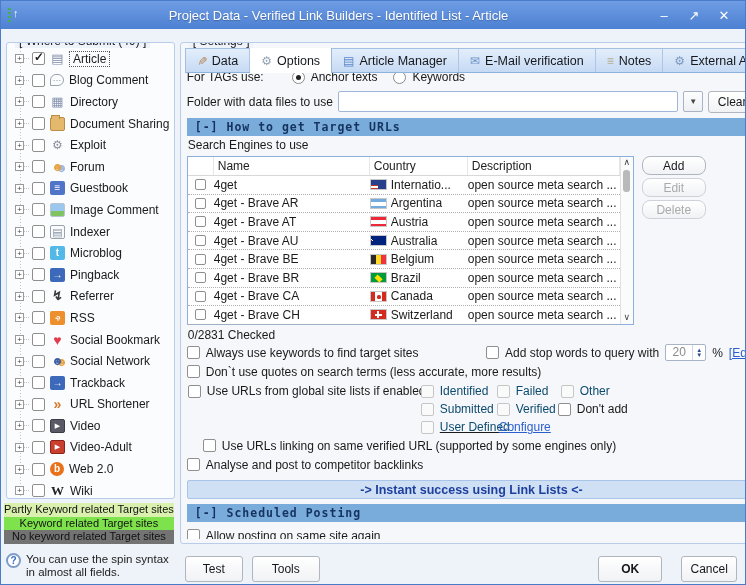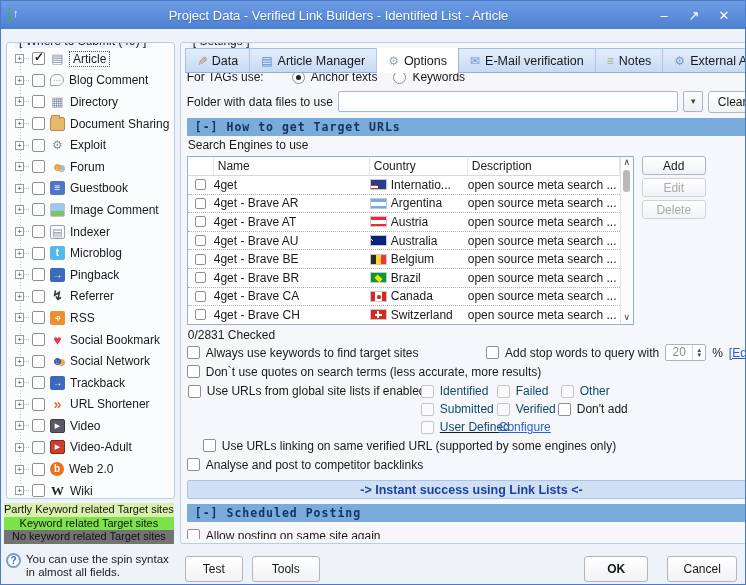--- a/index.html
+++ b/index.html
@@ -130,21 +130,21 @@
   .flag-br { background:#009b3a; }
   .flag-br::after { content:""; position:absolute; left:4px; top:2px; width:7px; height:7px; background:#ffdf00; transform:rotate(45deg) scale(1,.65); }
   .flag-ca { background:linear-gradient(to right,#d52b1e 0 4px,#fff 4px 11px,#d52b1e 11px); }
   .flag-ca::after { content:""; position:absolute; left:6px; top:3px; width:4px; height:4px; background:#d52b1e; border-radius:40%; }
   .flag-ch { background:linear-gradient(#fff,#fff) center/2px 7px no-repeat, linear-gradient(#fff,#fff) center/7px 2px no-repeat, #d52b1e; }
   .escroll { position:absolute; right:0; top:0; bottom:0; width:13px; border-left:1px solid #e2e2e2; background:#fbfbfb;
     display:flex; flex-direction:column; align-items:center; font-size:9px; color:#444; }
   .escroll .thumb { width:7px; height:22px; background:#b9b9b9; border-radius:3px; margin-top:3px; }
   .escroll .dn { margin-top:auto; }
   .side-btns { display:flex; flex-direction:column; gap:3px; width:64px; }
-  .side-btns .btn { height:19px; }
+  .side-btns .btn { height:19px;border-radius:8px; }
   .checked-summary { margin:3px 0 2px 1px; }
   
   .opt-row { display:flex; align-items:center; gap:6px; height:17px; margin-top:2px; }
   .opt-label { white-space:nowrap; }
   .gray { color:#0c4a6e; }
   .spin { display:inline-flex; align-items:stretch; border:1px solid #a8b4c6; background:#fff; height:17px; border-radius:2px; }
   .spin-val { width:26px; text-align:center; color:#8a8a8a; line-height:15px; }
   .spin-arrows { width:13px; border-left:1px solid #d2d8e2; display:flex; flex-direction:column; align-items:center; justify-content:center; }
   .spin-arrows span { font-size:6px; line-height:5px; color:#2b4a8c; }
   .link { color:#2a5fd0; text-decoration:underline; white-space:nowrap; }
@@ -152,21 +152,21 @@
   .gpos { position:absolute; display:flex; align-items:center; gap:6px; height:16px; }
   .instant-bar { margin-top:7px; height:19px; line-height:18px; text-align:center; background:#cfe0f5;
     border:1px solid #a8c4e8; border-radius:2px; color:#1e3f9e; font-weight:bold; font-size:12.5px; }
   .sched-header { margin-top:5px; }
   
   .footer { display:flex; align-items:center; padding:12px 8px 0 8px; }
   .footer .btn { height:26px; }
   .btn-test { width:58px; margin-right:9px; }
   .btn-tools { width:68px; }
   .btn-ok { width:64px; margin-left:auto; font-weight:bold; }
-  .btn-cancel { width:70px; margin:0 44px 0 19px; }
+  .btn-cancel { width:56px; margin:0 44px 0 19px; }
 </style>
 </head>
 <body>
 
 <div class="window">
 
   <div class="titlebar">
     <span class="app-icon"></span>
     <span class="title-text">Project Data - Verified Link Builders - Identified List - Article</span>
     <span class="win-btn">–</span>
@@ -342,27 +342,27 @@
 
     <div class="right-col">
       <div class="groupbox settings-box">
         <span class="group-label">[ Settings ]</span>
 
         <div class="tabbar">
             <span class="tab">
               <span class="tabicon pencil-icon"></span>
               <span>Data</span>
             </span>
+            <span class="tab sel">
+              <span class="tabicon gear-icon"></span>
+              <span>Options</span>
+            </span>
             <span class="tab">
               <span class="tabicon article-manager-icon"></span>
               <span>Article Manager</span>
-            </span>
-            <span class="tab sel">
-              <span class="tabicon gear-icon"></span>
-              <span>Options</span>
             </span>
             <span class="tab">
               <span class="tabicon envelope-icon"></span>
               <span>E-Mail verification</span>
             </span>
             <span class="tab">
               <span class="tabicon notes-icon"></span>
               <span>Notes</span>
             </span>
             <span class="tab">

